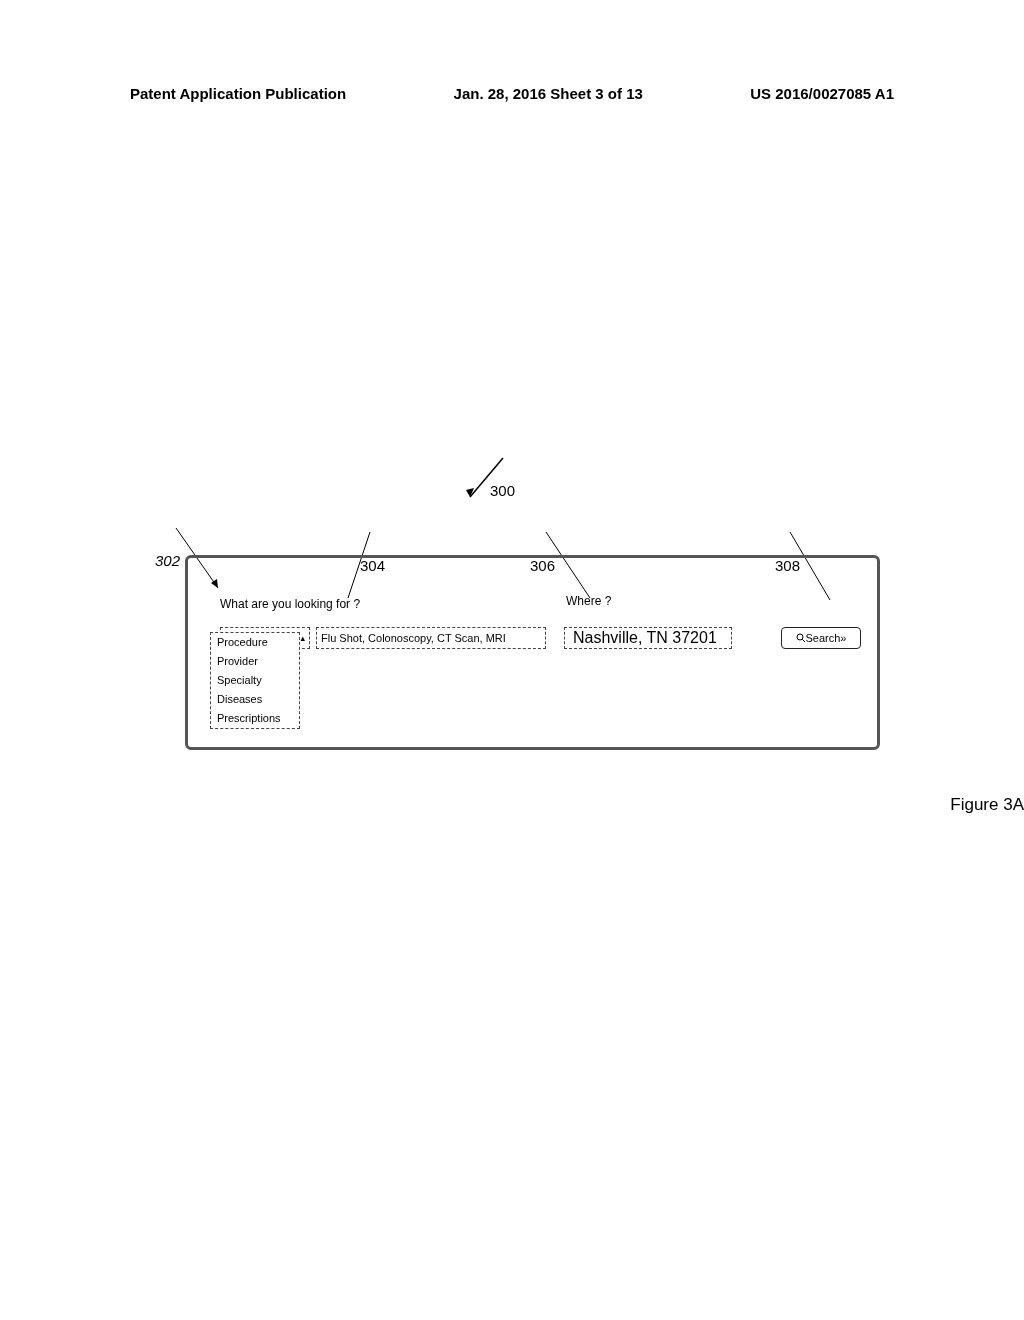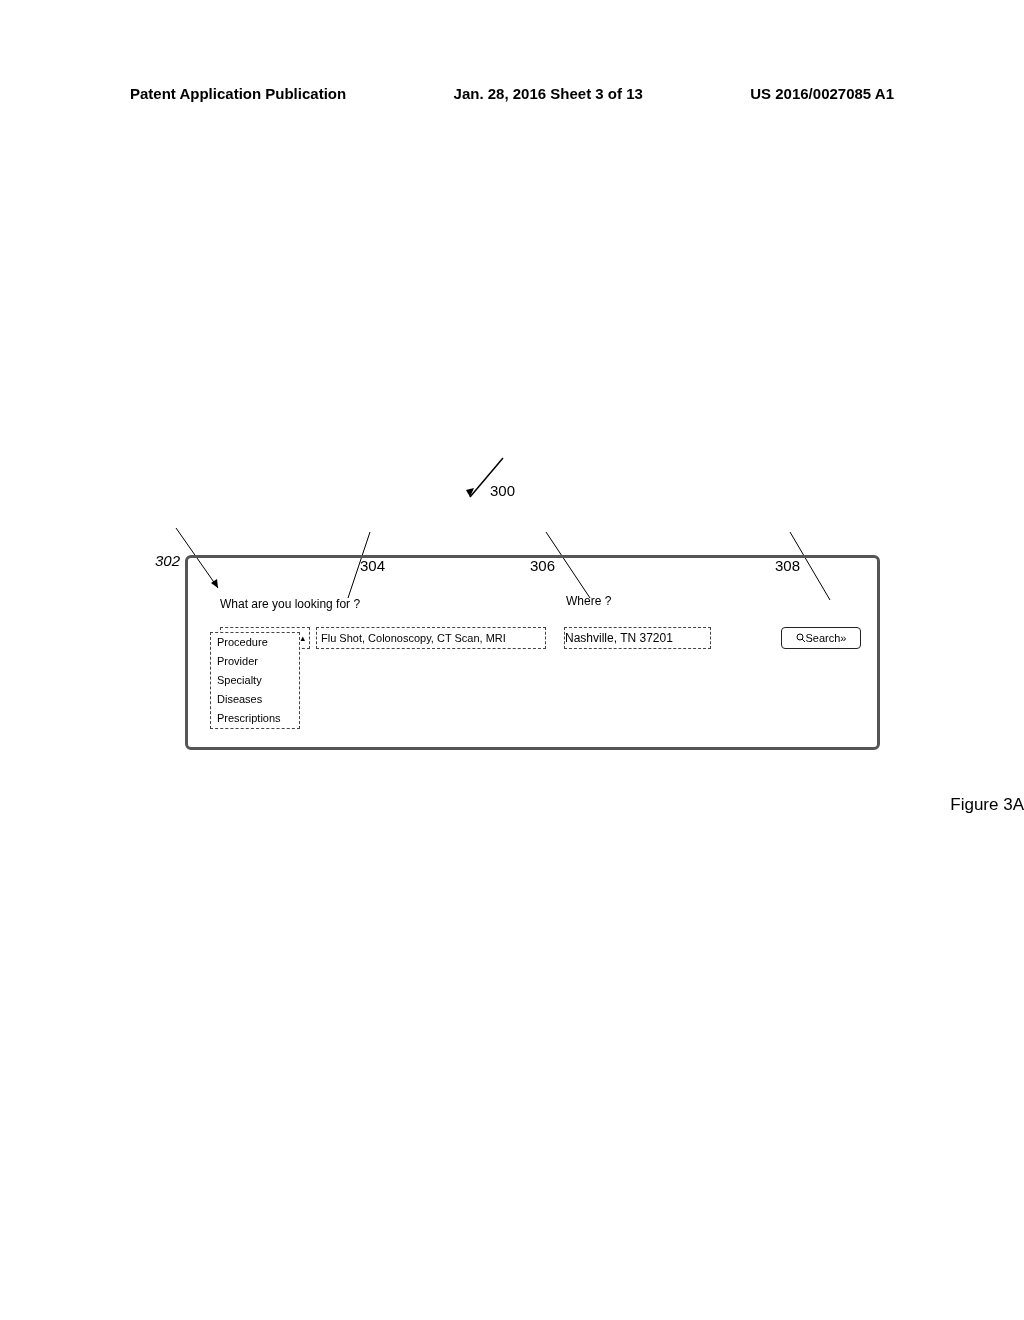--- a/index.html
+++ b/index.html
@@ -101,22 +101,23 @@
       height: 22px;
       width: 230px;
       font-size: 11px;
       padding-left: 4px;
       display: flex;
       align-items: center;
     }
     .where-input {
       border: 1px dashed #444;
       height: 22px;
-      width: 147px;
-      font-size: 12px;
+      width: 168px;
+      font-size: 16px;
+      padding-left: 8px;
       display: flex;
       align-items: center;
       margin-left: 12px;
     }
     .search-btn {
       border: 1px solid #222;
       border-radius: 4px;
       height: 22px;
       width: 80px;
       font-size: 11px;

